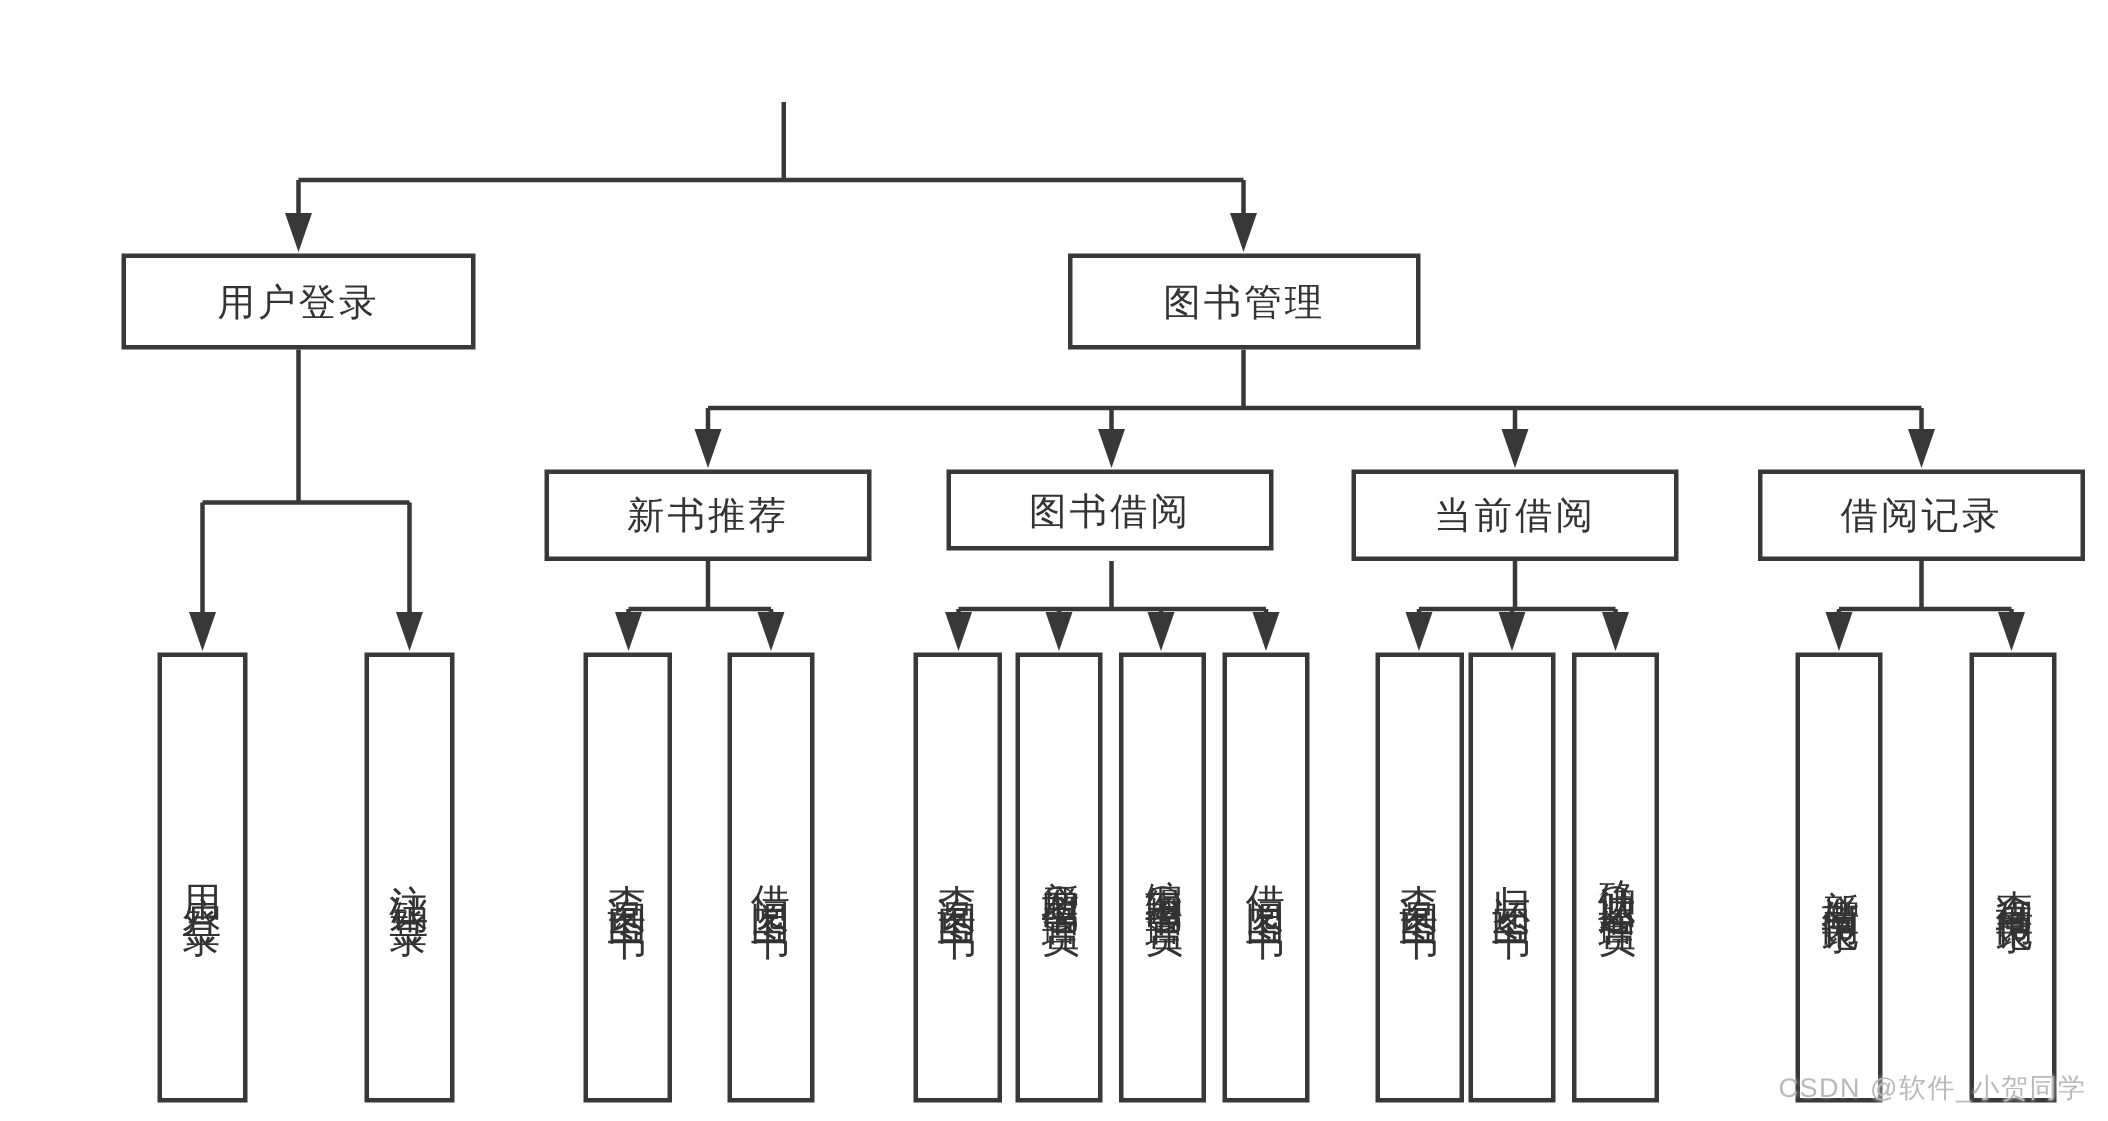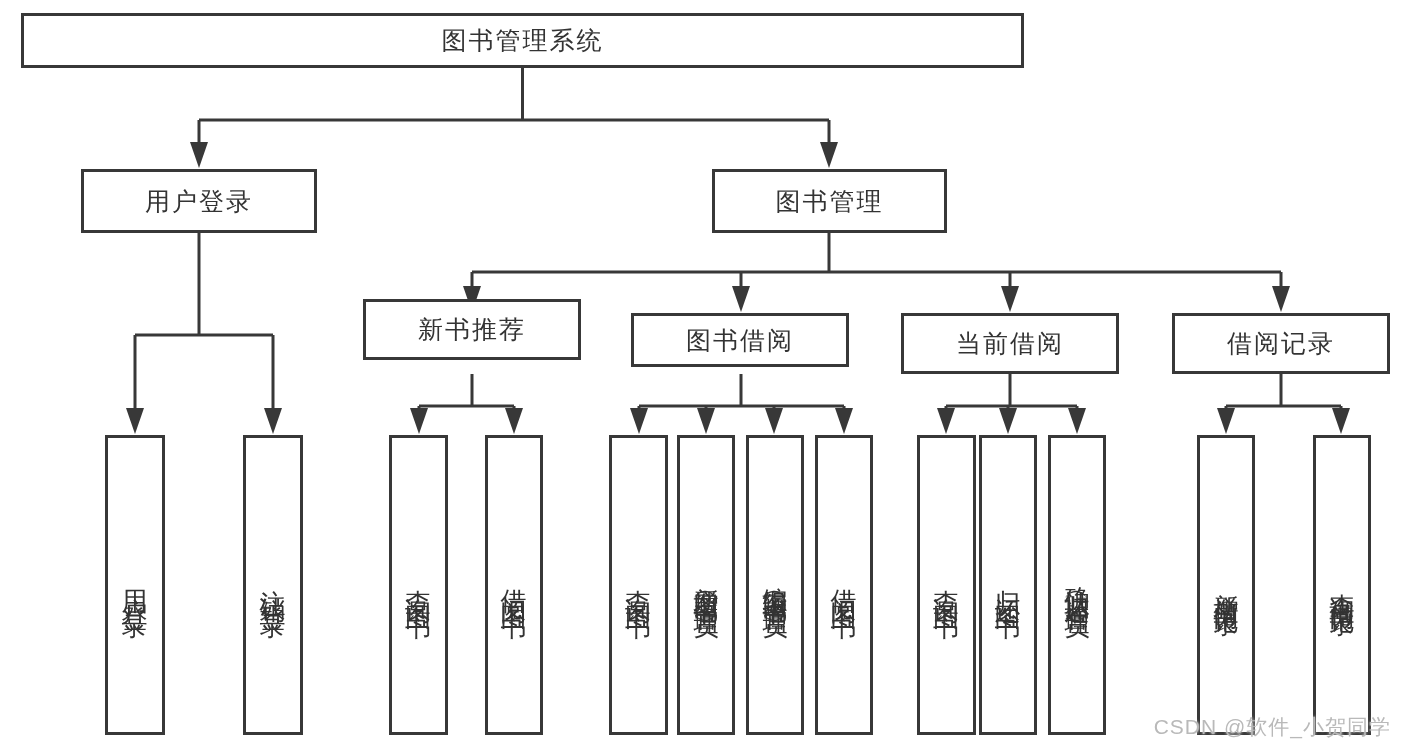--- a/index.html
+++ b/index.html
@@ -52,21 +52,21 @@
     line-height: 1;
   }
   .leaf .label.tight {
     font-size: 25px;
     letter-spacing: 4px;
   }
   .watermark {
     position: absolute;
     top: 713px;
     right: 14px;
-    font-size: 21px;
+    font-size: 18px;
     letter-spacing: 1px;
     color: var(--watermark);
     text-shadow: 0 0 3px #ffffff;
     z-index: 5;
     white-space: nowrap;
   }
 </style>
 </head>
 <body>
 
@@ -108,32 +108,29 @@
       <polygon points="999,408 1017,408 1008,434"></polygon>
       <polygon points="1068,408 1086,408 1077,434"></polygon>
     </g>
     <g>
       <path d="M1281 374 V406 M1226 406 H1341 M1226 406 V412 M1341 406 V412"></path>
       <polygon points="1217,408 1235,408 1226,434"></polygon>
       <polygon points="1332,408 1350,408 1341,434"></polygon>
     </g>
   </svg>
 
-  <div class="node h-node" style="left:21px; top:13px; width:1003px; height:55px;">
-    <span class="label">图书管理系统</span>
-  </div>
 
   <div class="node h-node" style="left:81px; top:169px; width:236px; height:64px;">
     <span class="label">用户登录</span>
   </div>
   <div class="node h-node" style="left:712px; top:169px; width:235px; height:64px;text-align:right;">
     <span class="label">图书管理</span>
   </div>
 
-  <div class="node h-node" style="left:363px; top:299px; width:218px; height:61px;">
+  <div class="node h-node" style="left:363px; top:313px; width:218px; height:61px;">
     <span class="label">新书推荐</span>
   </div>
   <div class="node h-node" style="left:631px; top:313px; width:218px; height:54px;">
     <span class="label">图书借阅</span>
   </div>
   <div class="node h-node" style="left:1172px; top:313px; width:218px; height:61px;">
     <span class="label">借阅记录</span>
   </div>
   <div class="node h-node" style="left:901px; top:313px; width:218px; height:61px;">
     <span class="label">当前借阅</span>

